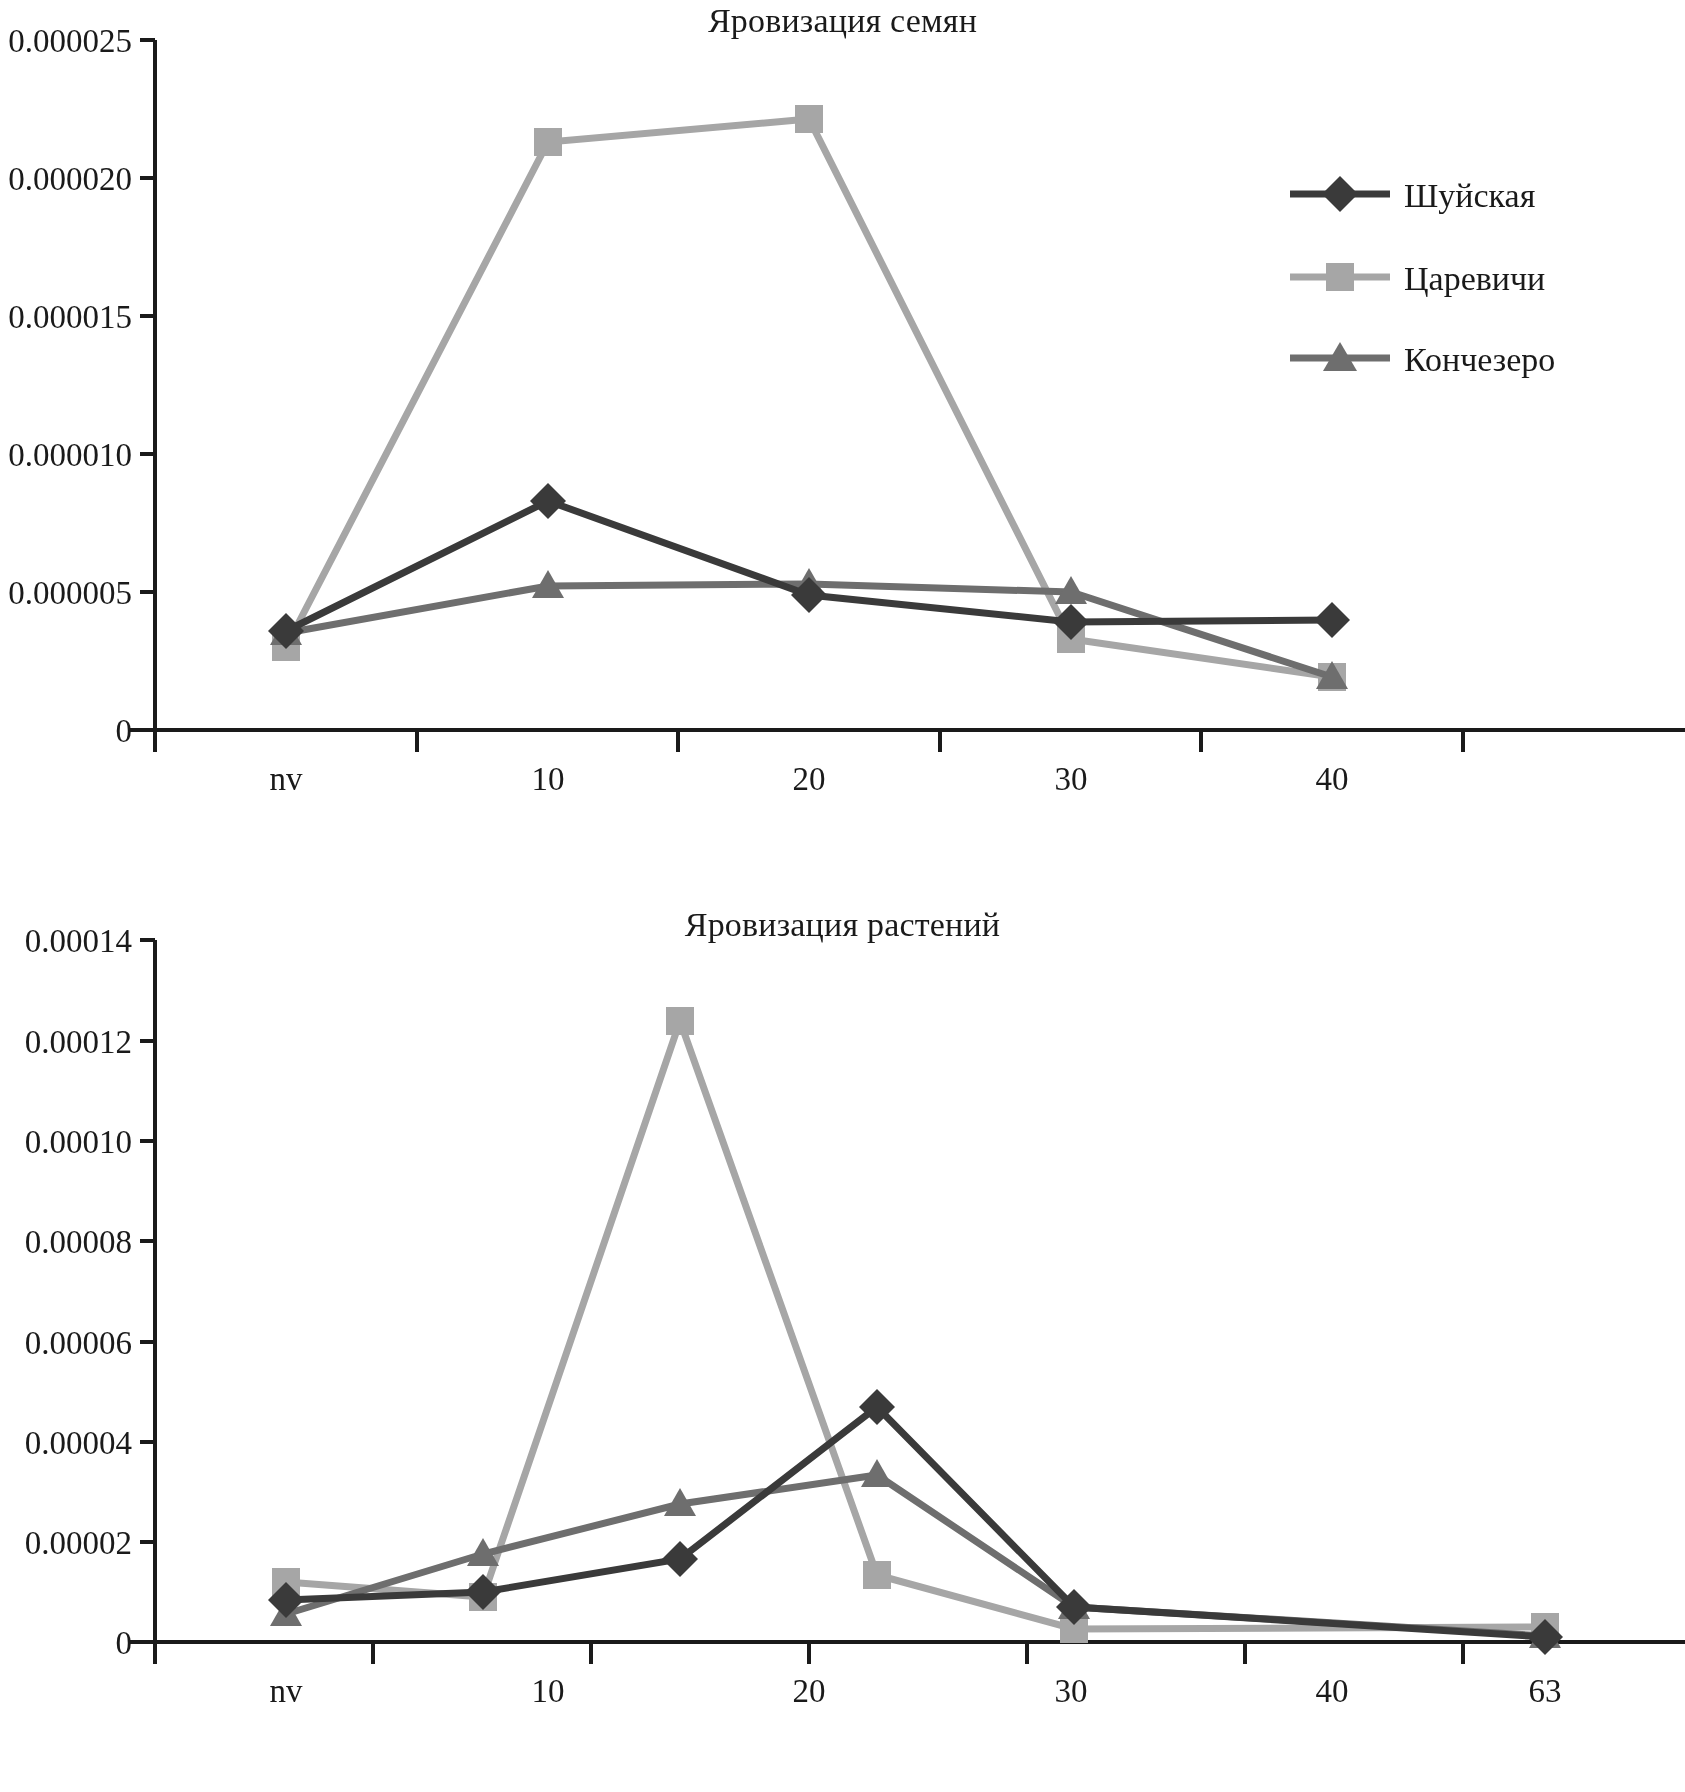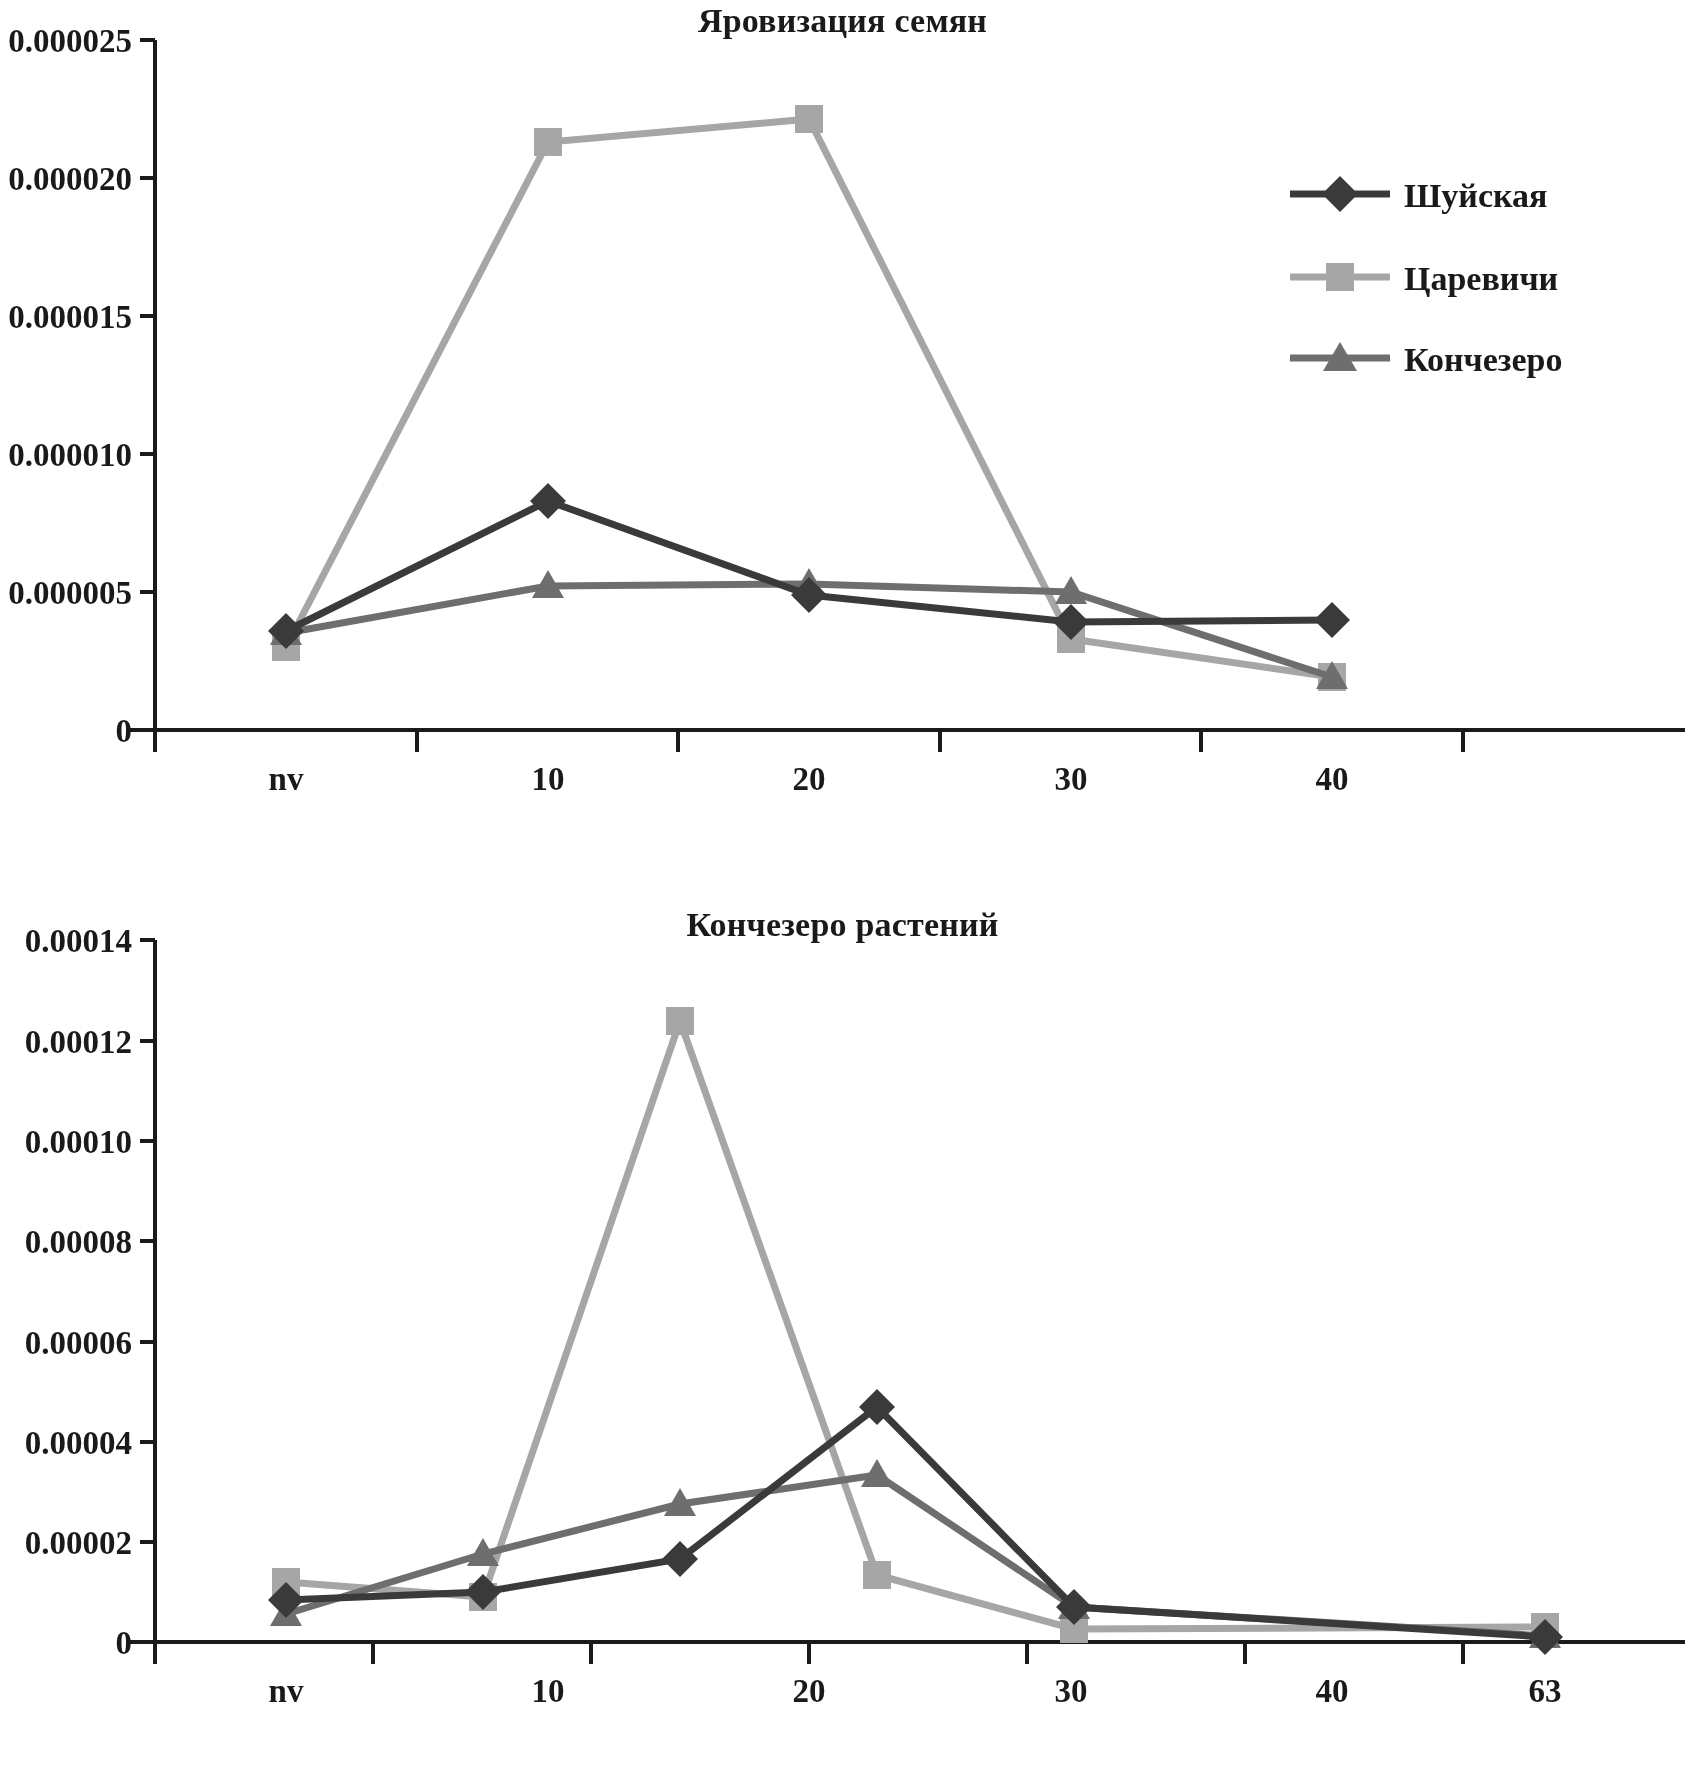--- a/index.html
+++ b/index.html
@@ -11,21 +11,20 @@
     width: 1685px;
     height: 1792px;
     font-family: "Liberation Serif", serif;
     color: #1a1a1a;
     overflow: hidden;
   }
   .page {
     position: relative;
     width: 1466px;
     height: 1792px;
-    font-weight: bold;
   }
   .chart-block {
     position: relative;
     width: 1685px;
   }
   #chart-top { height: 900px; }
   #chart-bottom { height: 892px; }
 
   .chart-title {
     position: absolute;
@@ -144,21 +143,21 @@
             <line x1="1290" y1="358" x2="1390" y2="358" stroke="#6e6e6e" stroke-width="7"></line>
             <polygon points="1340,342 1357,371 1323,371" fill="#6e6e6e"></polygon>
             <text class="legend-label" x="1404" y="371">Кончезеро</text>
           </g>
         </g>
       </svg>
     </div>
   </div>
 
   <div class="chart-block" id="chart-bottom">
-    <div class="chart-title" style="top: 6px;">Кончезеро растений</div>
+    <div class="chart-title" style="top: 6px;">Яровизация растений</div>
 
     <div class="svg-wrap">
       <svg width="1685" height="892" viewBox="0 0 1685 892" xmlns="http://www.w3.org/2000/svg">
 
         <line x1="155" y1="40" x2="155" y2="742" stroke="#1a1a1a" stroke-width="4"></line>
         <line x1="130" y1="742" x2="1685" y2="742" stroke="#1a1a1a" stroke-width="4"></line>
 
         <g>
           <line x1="140" y1="742" x2="155" y2="742" stroke="#1a1a1a" stroke-width="4"></line>
           <line x1="140" y1="642" x2="155" y2="642" stroke="#1a1a1a" stroke-width="4"></line>

